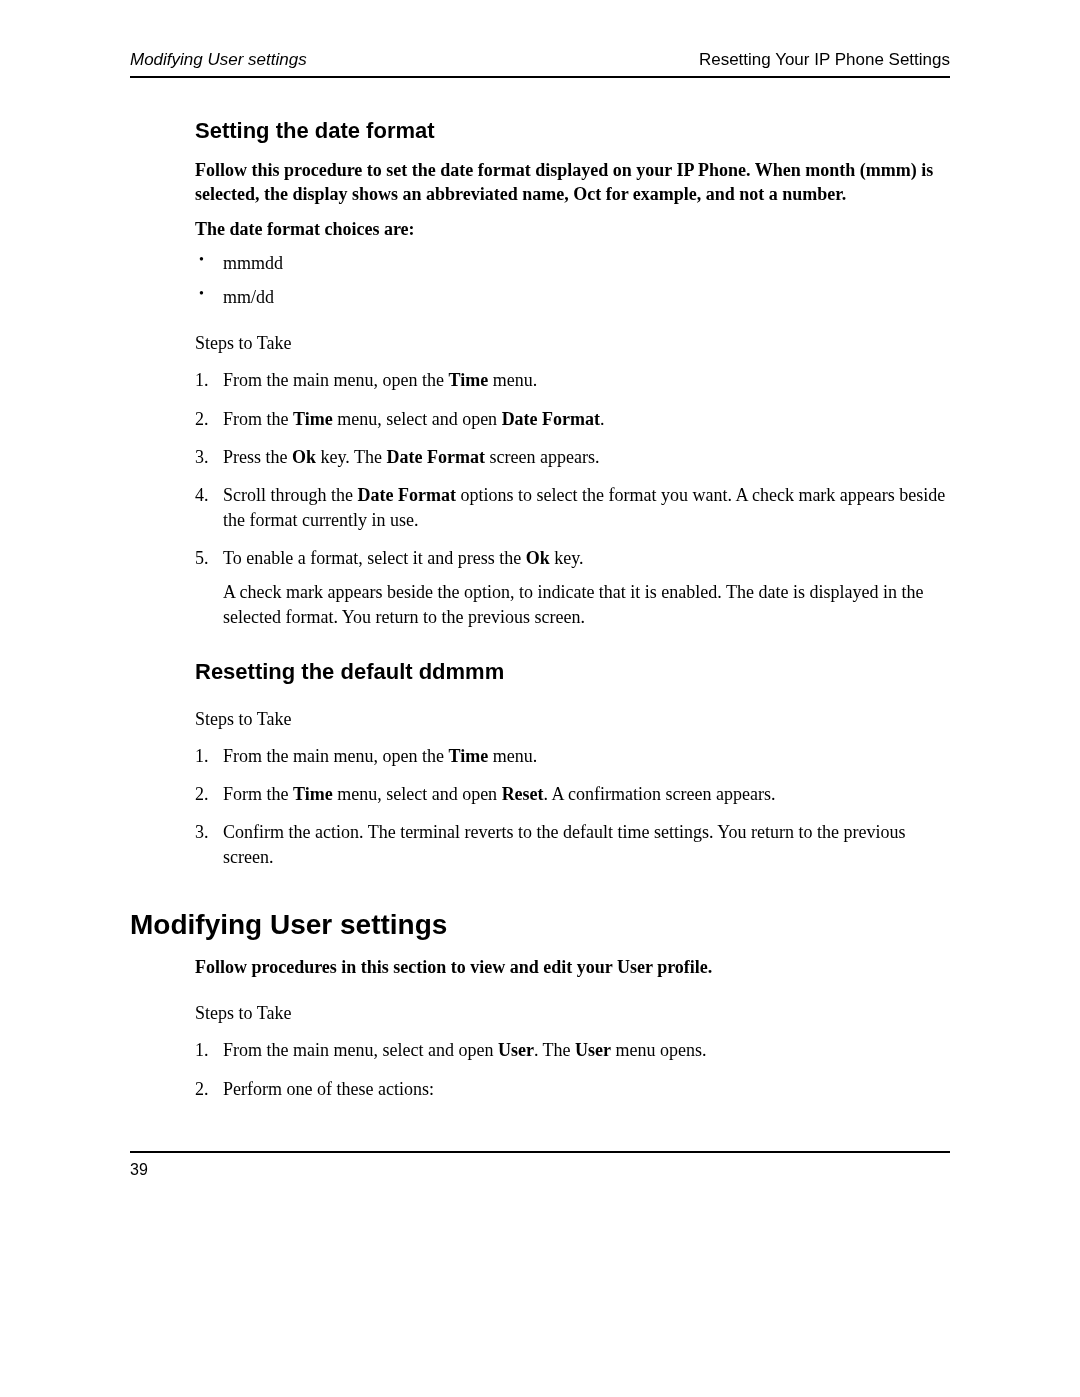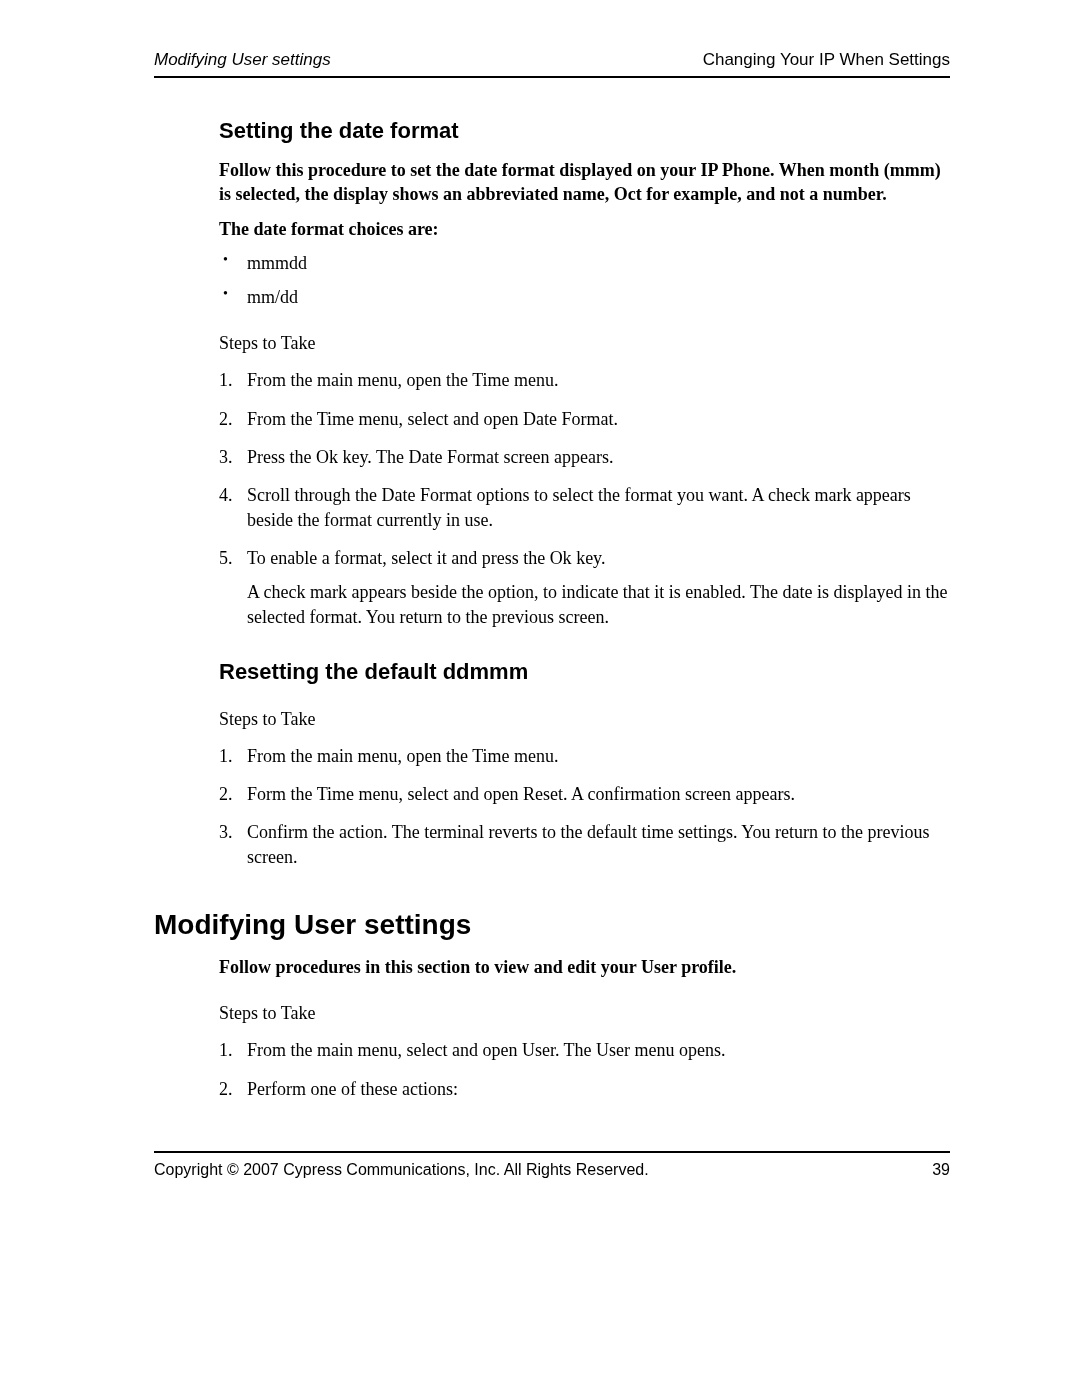--- a/index.html
+++ b/index.html
@@ -5,21 +5,20 @@
   body {
     margin: 0;
     padding: 0;
     background: #ffffff;
     font-family: "Times New Roman", Times, serif;
     color: #000000;
     width: 1080px;
   }
   .page {
     padding: 50px 130px 40px 130px;
-    margin-left: 24px;
   }
   .header-row {
     display: flex;
     justify-content: space-between;
     font-family: Arial, Helvetica, sans-serif;
     font-size: 17px;
     padding-bottom: 6px;
     border-bottom: 2px solid #000;
     margin-bottom: 40px;
   }
@@ -96,30 +95,30 @@
   }
   .footer-row {
     margin-top: 50px;
     border-top: 2px solid #000;
     padding-top: 8px;
     display: flex;
     justify-content: space-between;
     font-family: Arial, Helvetica, sans-serif;
     font-size: 16px;
   }
-  b { font-weight: normal; }
+  b { font-weight: bold; }
 </style>
 </head>
 <body>
 
 <div class="page">
 
   <div class="header-row">
     <span class="header-left">Modifying User settings</span>
-    <span>Changing Your IP When Settings</span>
+    <span>Resetting Your IP Phone Settings</span>
   </div>
 
   <div class="content">
 
     <h2 class="section">Setting the date format</h2>
     <p>Follow this procedure to set the date format displayed on your IP Phone. When month (mmm) is selected, the display shows an abbreviated name, Oct for example, and not a number.</p>
     <p>The date format choices are:</p>
     <ul class="bullets">
       <li>mmmdd</li>
       <li>mm/dd</li>
@@ -149,17 +148,16 @@
 
     <div class="steps-heading">Steps to Take</div>
     <ol class="steps">
       <li>From the main menu, select and open <b>User</b>. The <b>User</b> menu opens.</li>
       <li>Perform one of these actions:</li>
     </ol>
 
   </div>
 
   <div class="footer-row">
-    <span>Copyright © 2007 Cypress Communications, Inc. All Rights Reserved.</span>
     <span>39</span>
   </div>
 
 </div>
 
 </body></html>

